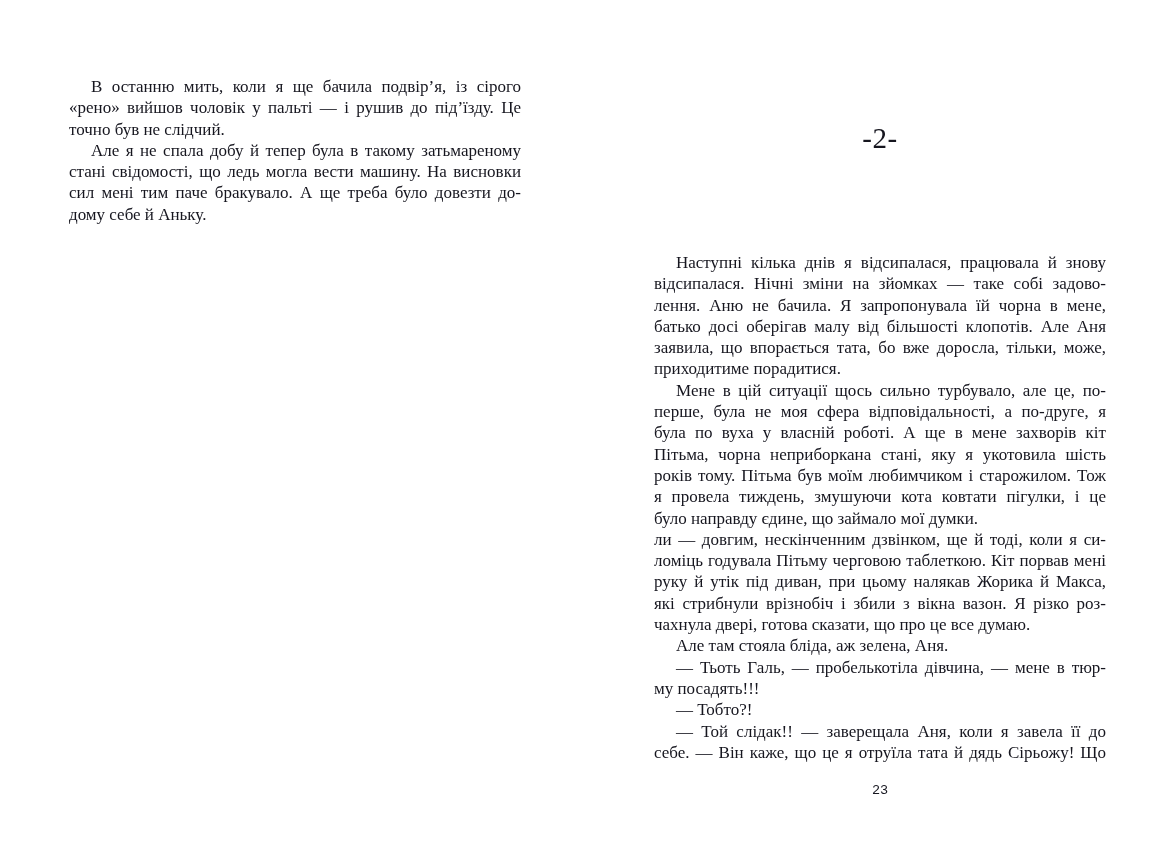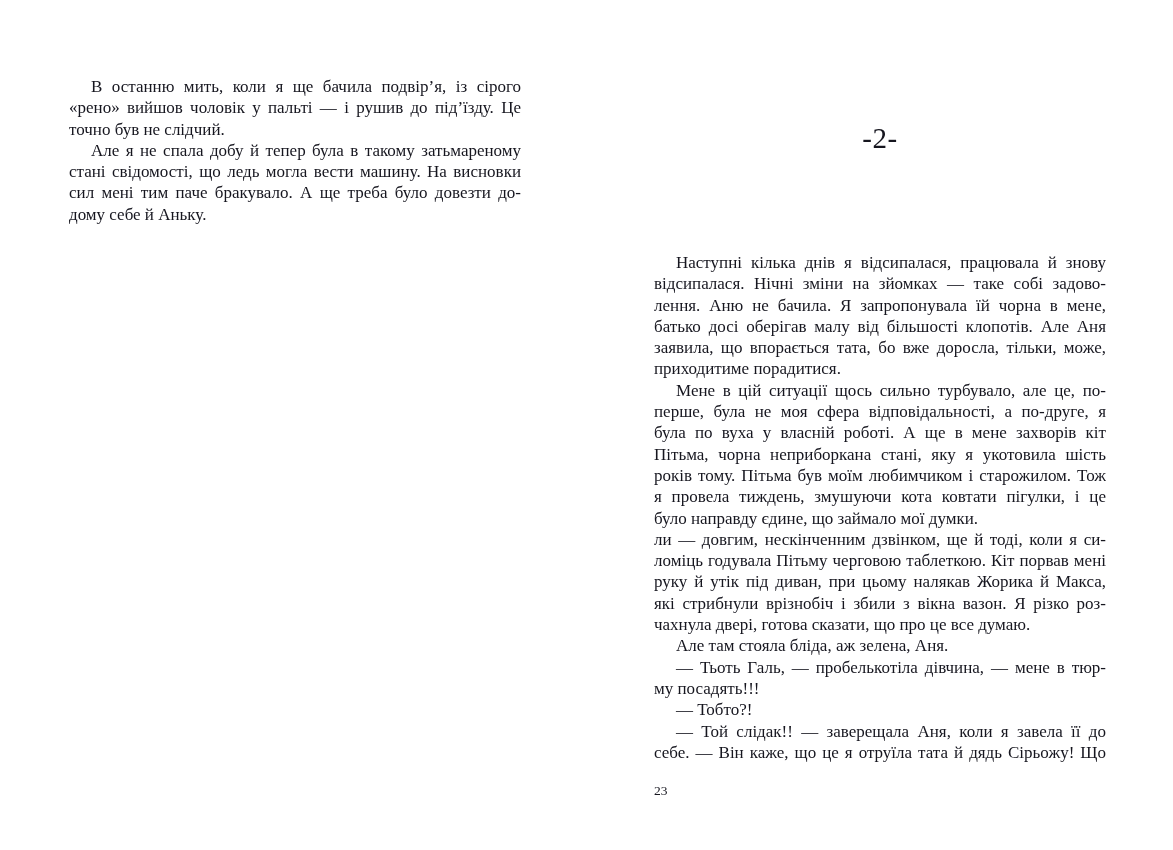--- a/index.html
+++ b/index.html
@@ -47,22 +47,23 @@
     text-align: center;
     font-size: 29px;
     font-weight: 400;
     letter-spacing: 0.5px;
   }
   .page-number {
     position: absolute;
     left: 67px;
     top: 783px;
     width: 452px;
-    text-align: left;
+    text-align: center;
     font-size: 13.5px;
+    font-family: Liberation Mono, monospace;
   }
 </style>
 </head>
 <body style="background: rgb(255, 255, 255); color: rgb(22, 22, 31);">
 
 <div class="spread">
 
   <section class="page left">
     <div id="left-text" class="text-block">
         <div class="para">

